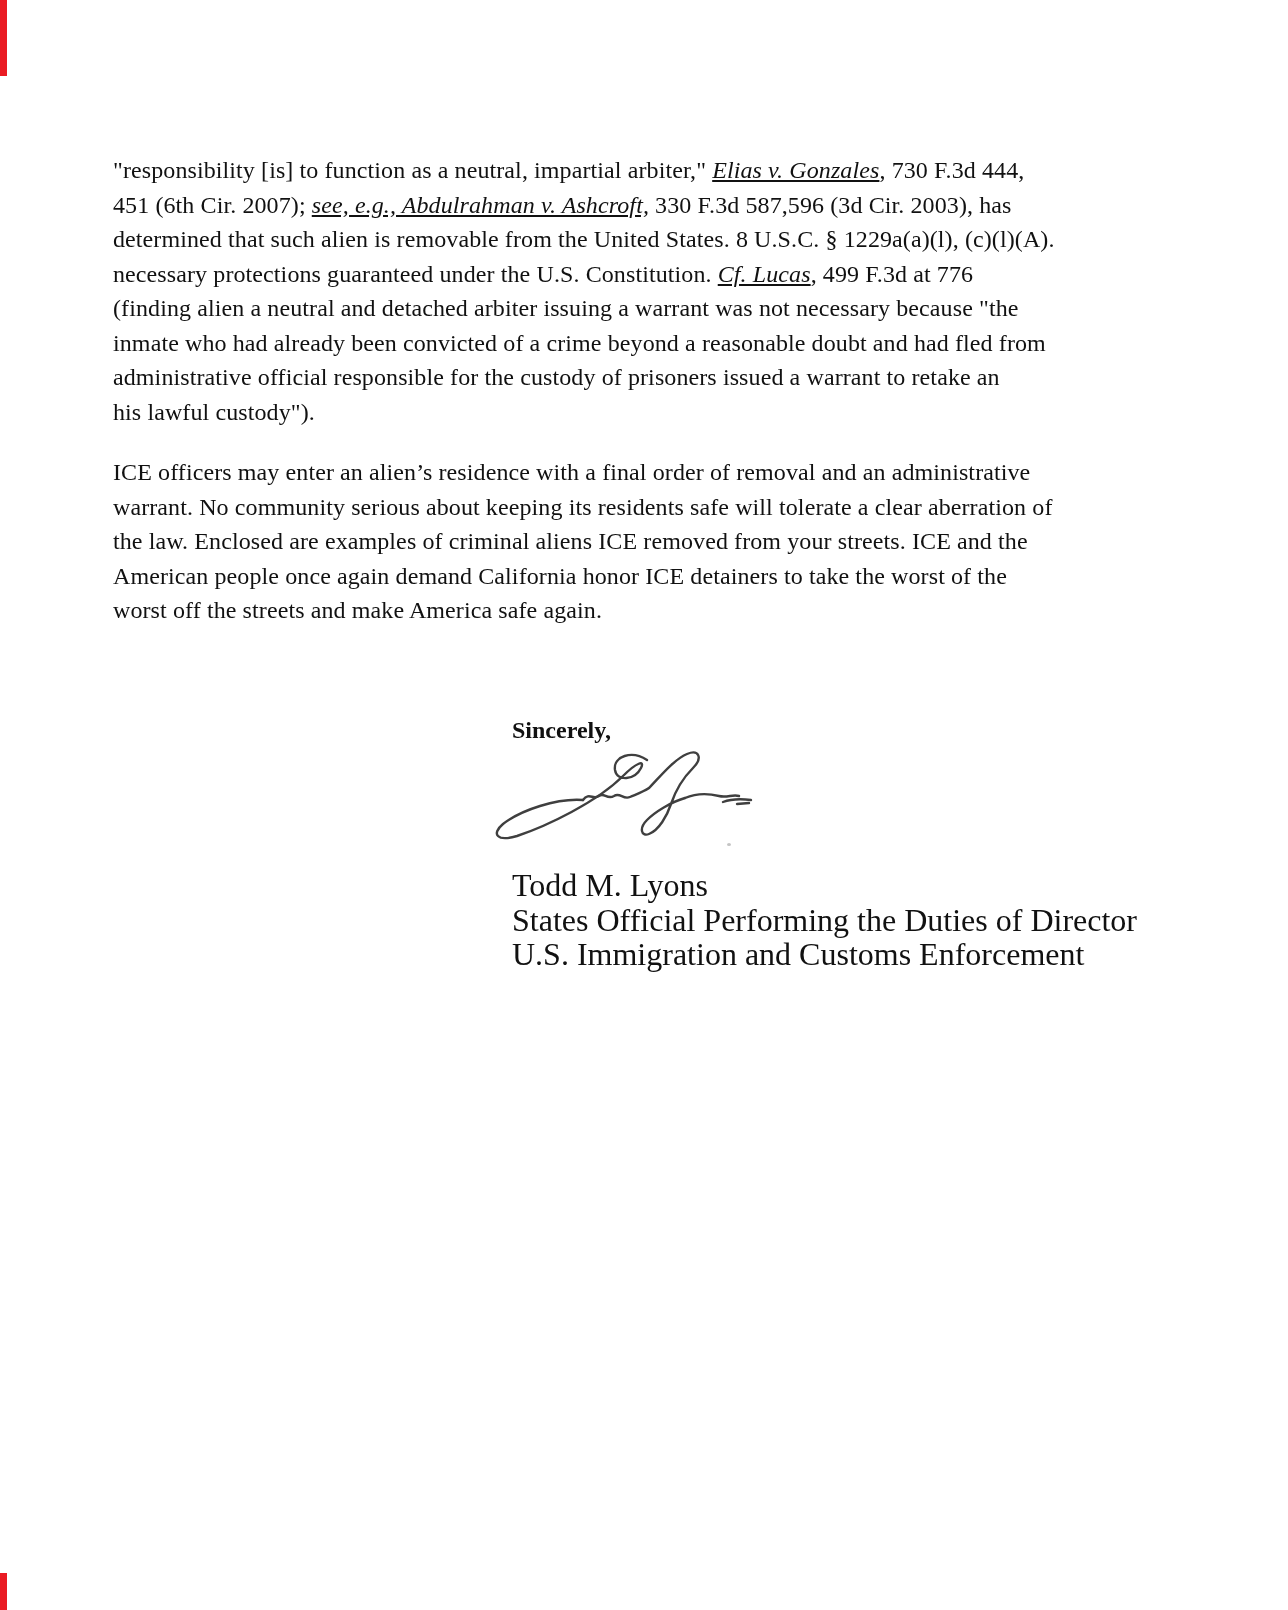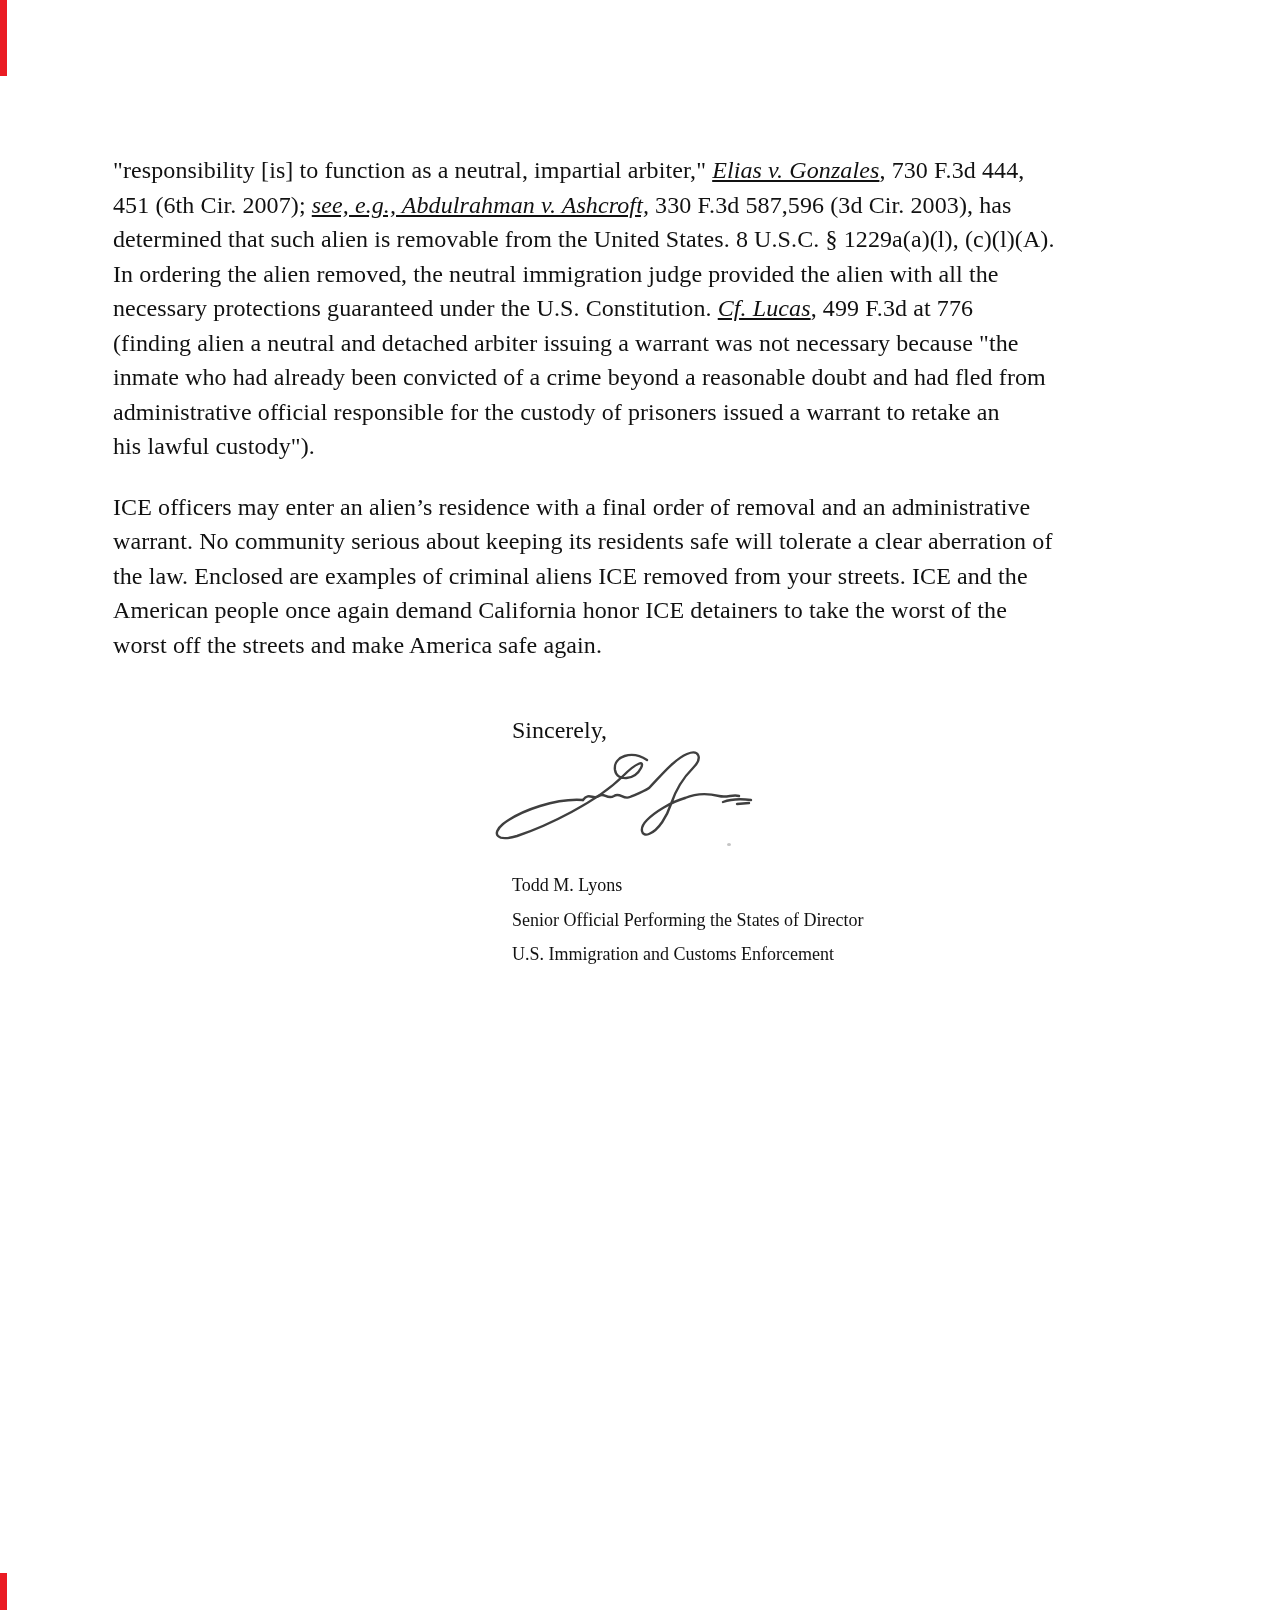--- a/index.html
+++ b/index.html
@@ -17,28 +17,28 @@
   .letter-body{
     position:absolute;left:113px;top:153px;width:1080px;
     font-size:24px;line-height:34.5px;
     letter-spacing:0.1px;
   }
   .para{margin:0 0 26px 0;}
   .line{white-space:nowrap;}
   .it{font-style:italic;text-decoration:underline;}
   .salutation{
     position:absolute;left:512px;top:713px;
-    font-size:24px;line-height:34.5px;white-space:nowrap;
+    font-size:24px;line-height:34.5px;white-space:nowrap;font-weight:bold;
   }
   .signature{
     position:absolute;left:487px;top:748px;width:276px;height:100px;
   }
   .signoff{
     position:absolute;left:512px;top:868px;
-    font-size:18px;line-height:34.5px;white-space:nowrap;
+    font-size:32px;line-height:34.5px;white-space:nowrap;
   }
   .redmark{position:absolute;left:0;width:7px;}
   .redmark.top{top:0;height:76px;}
   .redmark.bottom{top:1573px;height:37px;}
   .speck{
     position:absolute;left:727px;top:843px;width:4px;height:3px;
     background:#c4c4c4;border-radius:50%;
   }
 </style>
 </head>
@@ -47,21 +47,20 @@
 <div class="page">
 
   <div class="redmark top" style="background: rgb(234, 27, 35);"></div>
   <div class="redmark bottom" style="background: rgb(234, 27, 35);"></div>
 
   <div class="letter-body">
       <div class="para">
         <div class="line"><span>"responsibility [is] to function as a neutral, impartial arbiter," </span><span class="it">Elias v. Gonzales</span><span>, 730 F.3d 444,</span></div>
         <div class="line"><span>451 (6th Cir. 2007); </span><span class="it">see, e.g., Abdulrahman v. Ashcroft,</span><span> 330 F.3d 587,596 (3d Cir. 2003), has</span></div>
         <div class="line"><span>determined that such alien is removable from the United States. 8 U.S.C. § 1229a(a)(l), (c)(l)(A).</span></div>
-        <div class="line"><span>In ordering the alien removed, the neutral immigration judge provided the alien with all the</span></div>
         <div class="line"><span>necessary protections guaranteed under the U.S. Constitution. </span><span class="it">Cf. Lucas</span><span>, 499 F.3d at 776</span></div>
         <div class="line"><span>(finding alien a neutral and detached arbiter issuing a warrant was not necessary because "the</span></div>
         <div class="line"><span>inmate who had already been convicted of a crime beyond a reasonable doubt and had fled from</span></div>
         <div class="line"><span>administrative official responsible for the custody of prisoners issued a warrant to retake an</span></div>
         <div class="line"><span>his lawful custody").</span></div>
       </div>
       <div class="para">
         <div class="line"><span>ICE officers may enter an alien’s residence with a final order of removal and an administrative</span></div>
         <div class="line"><span>warrant. No community serious about keeping its residents safe will tolerate a clear aberration of</span></div>
         <div class="line"><span>the law. Enclosed are examples of criminal aliens ICE removed from your streets. ICE and the</span></div>
@@ -78,17 +77,17 @@
     <path d="M 162 40 C 172 30, 186 12, 200 6 C 212 1, 216 10, 206 20 C 196 30, 188 44, 184 56 C 180 68, 172 82, 162 86 C 154 89, 152 80, 160 72 C 168 64, 184 54, 198 50"></path>
     <path d="M 198 50 C 212 44, 224 46, 232 48 C 240 50, 246 46, 252 48"></path>
     <path d="M 236 54 C 244 51, 256 51, 264 52"></path>
     <path d="M 250 56 L 262 55"></path>
   </svg>
 
   <div class="speck"></div>
 
   <div class="signoff">
     <div>Todd M. Lyons</div>
-    <div>Senior Official Performing the States of Director</div>
+    <div>States Official Performing the Duties of Director</div>
     <div>U.S. Immigration and Customs Enforcement</div>
   </div>
 
 </div>
 
 </body></html>

